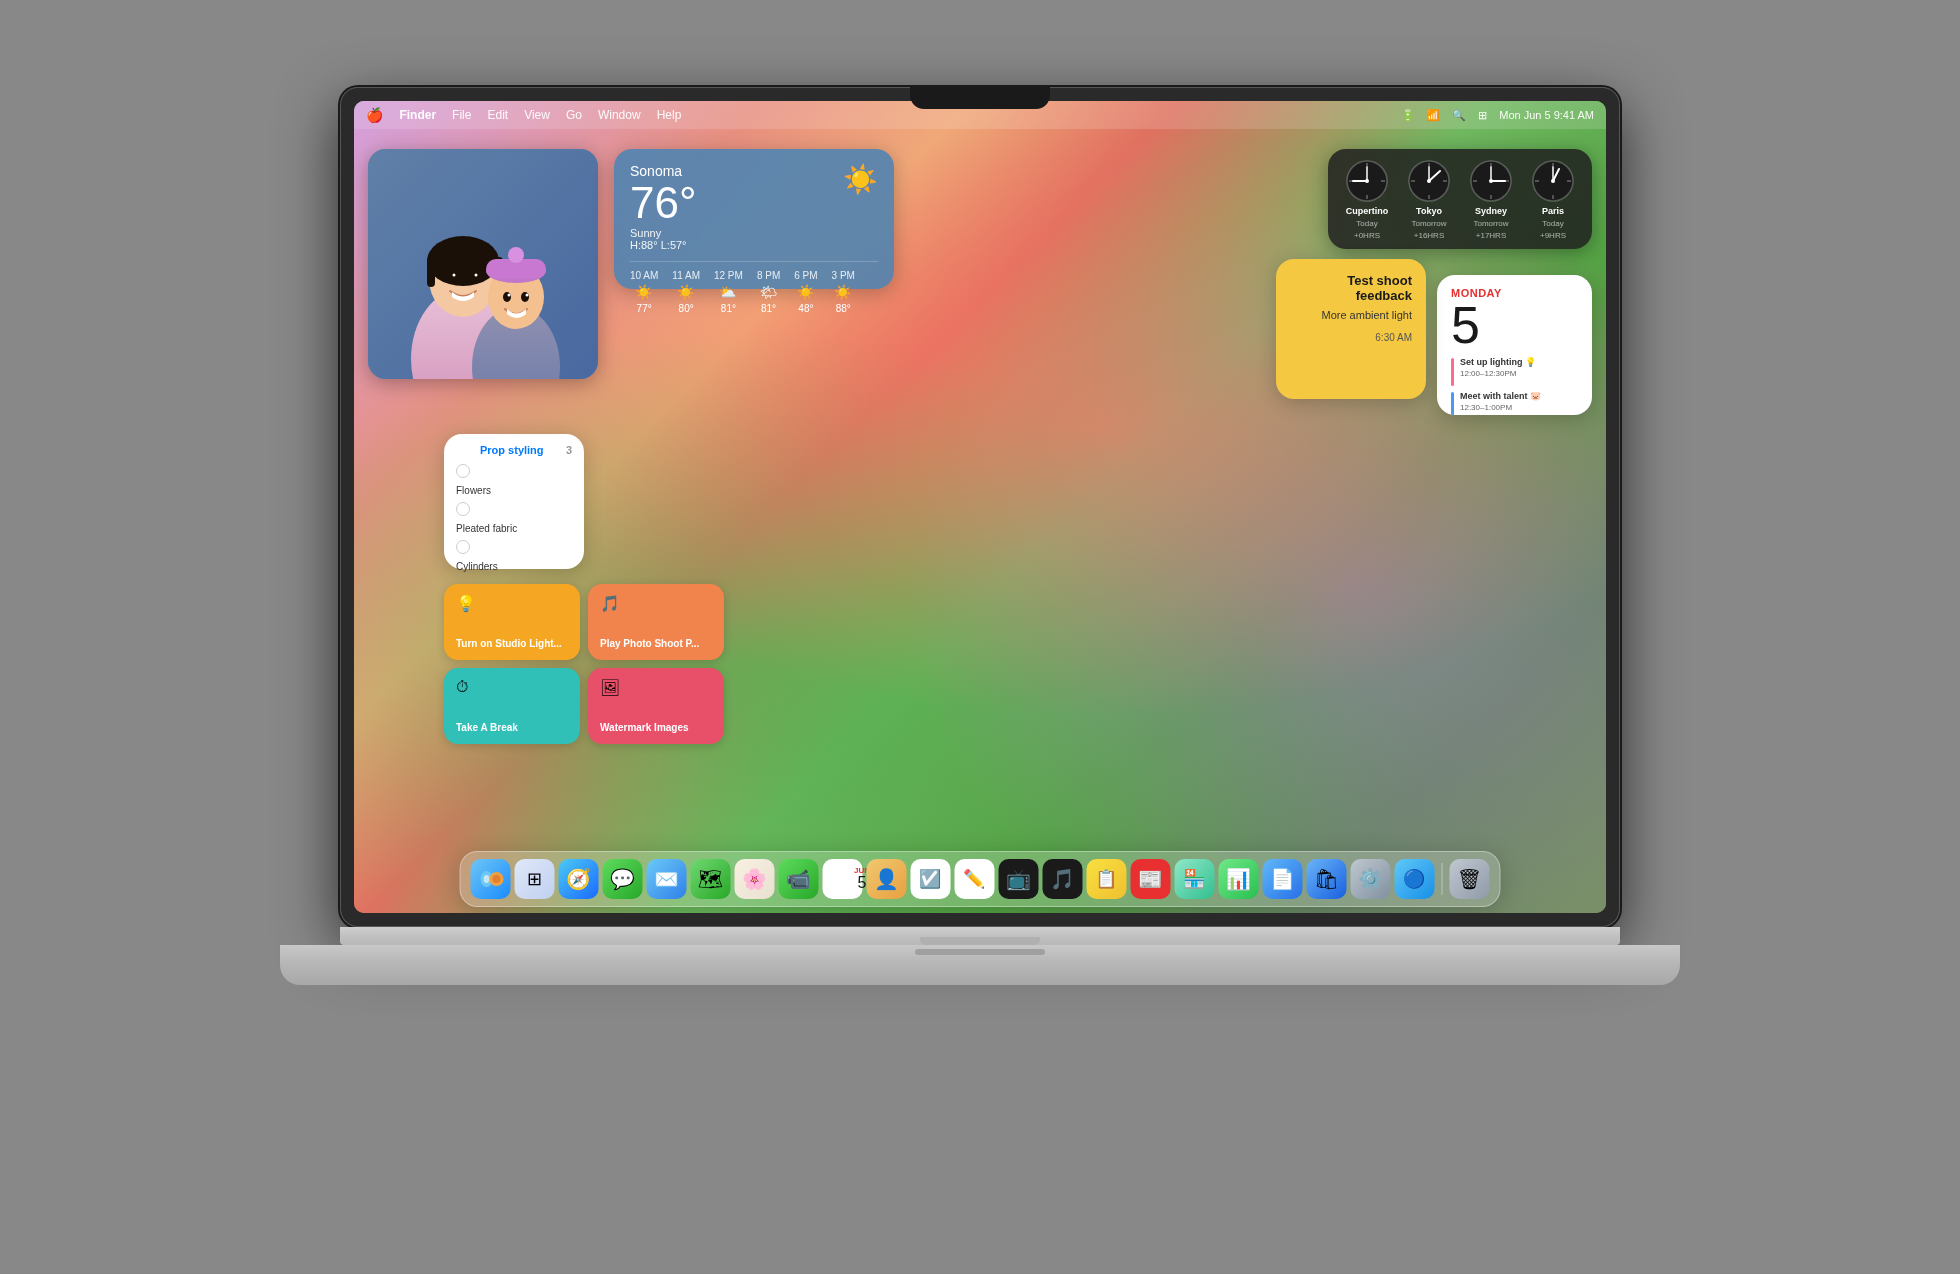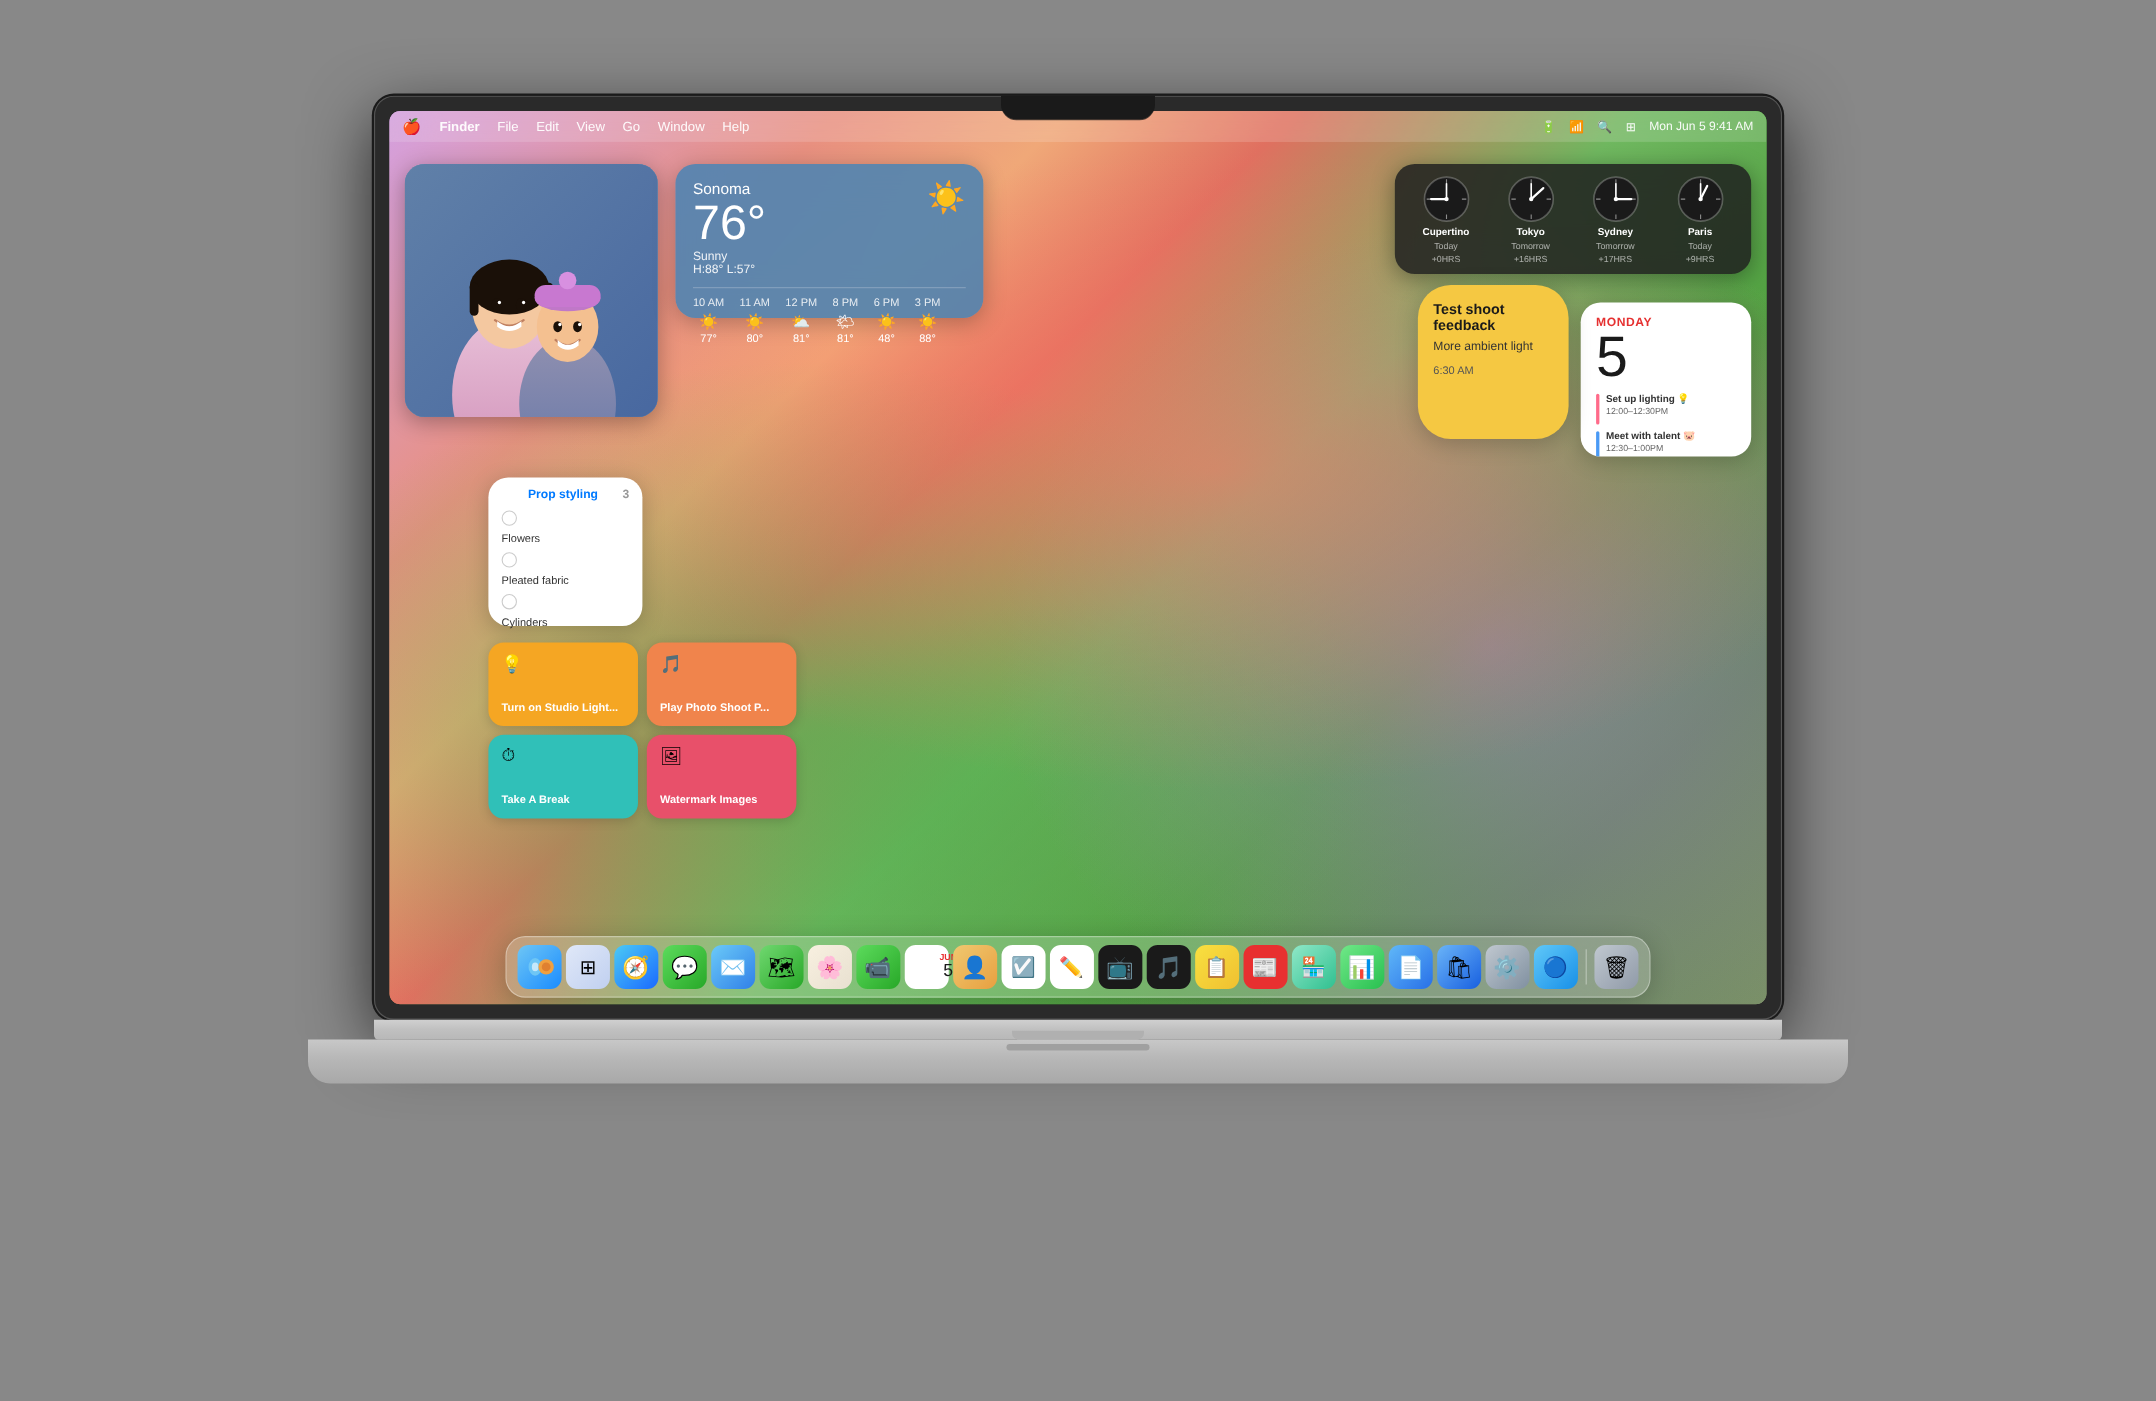--- a/index.html
+++ b/index.html
@@ -218,21 +218,21 @@
 
     .weather-hour-temp {
       font-size: 10px;
     }
 
     
     .clocks-widget {
       position: absolute;
       top: 10px;
       right: 14px;
-      width: 324px;
+      width: 264px;
       height: 100px;
       background: rgba(30,30,30,0.85);
       backdrop-filter: blur(20px);
       border-radius: 18px;
       padding: 24px 14px;
       display: flex;
       align-items: center;
       gap: 12px;
       box-shadow: 0 4px 20px rgba(0,0,0,0.35);
     }
@@ -317,26 +317,27 @@
     .cal-event-time {
       color: #666;
       font-size: 8px;
     }
 
     
     .notes-widget {
       position: absolute;
       top: 120px;
       right: 180px;
-      width: 137px;
+      width: 150px;
       height: 140px;
       background: #f5c842;
-      border-radius: 30px;
+      border-radius: 18px;
       padding: 14px;
       box-shadow: 0 4px 20px rgba(0,0,0,0.2);
+      text-align: right;
     }
 
     .notes-title {
       font-size: 13px;
       font-weight: 700;
       color: #1a1a1a;
       margin-bottom: 4px;
     }
 
     .notes-content {

